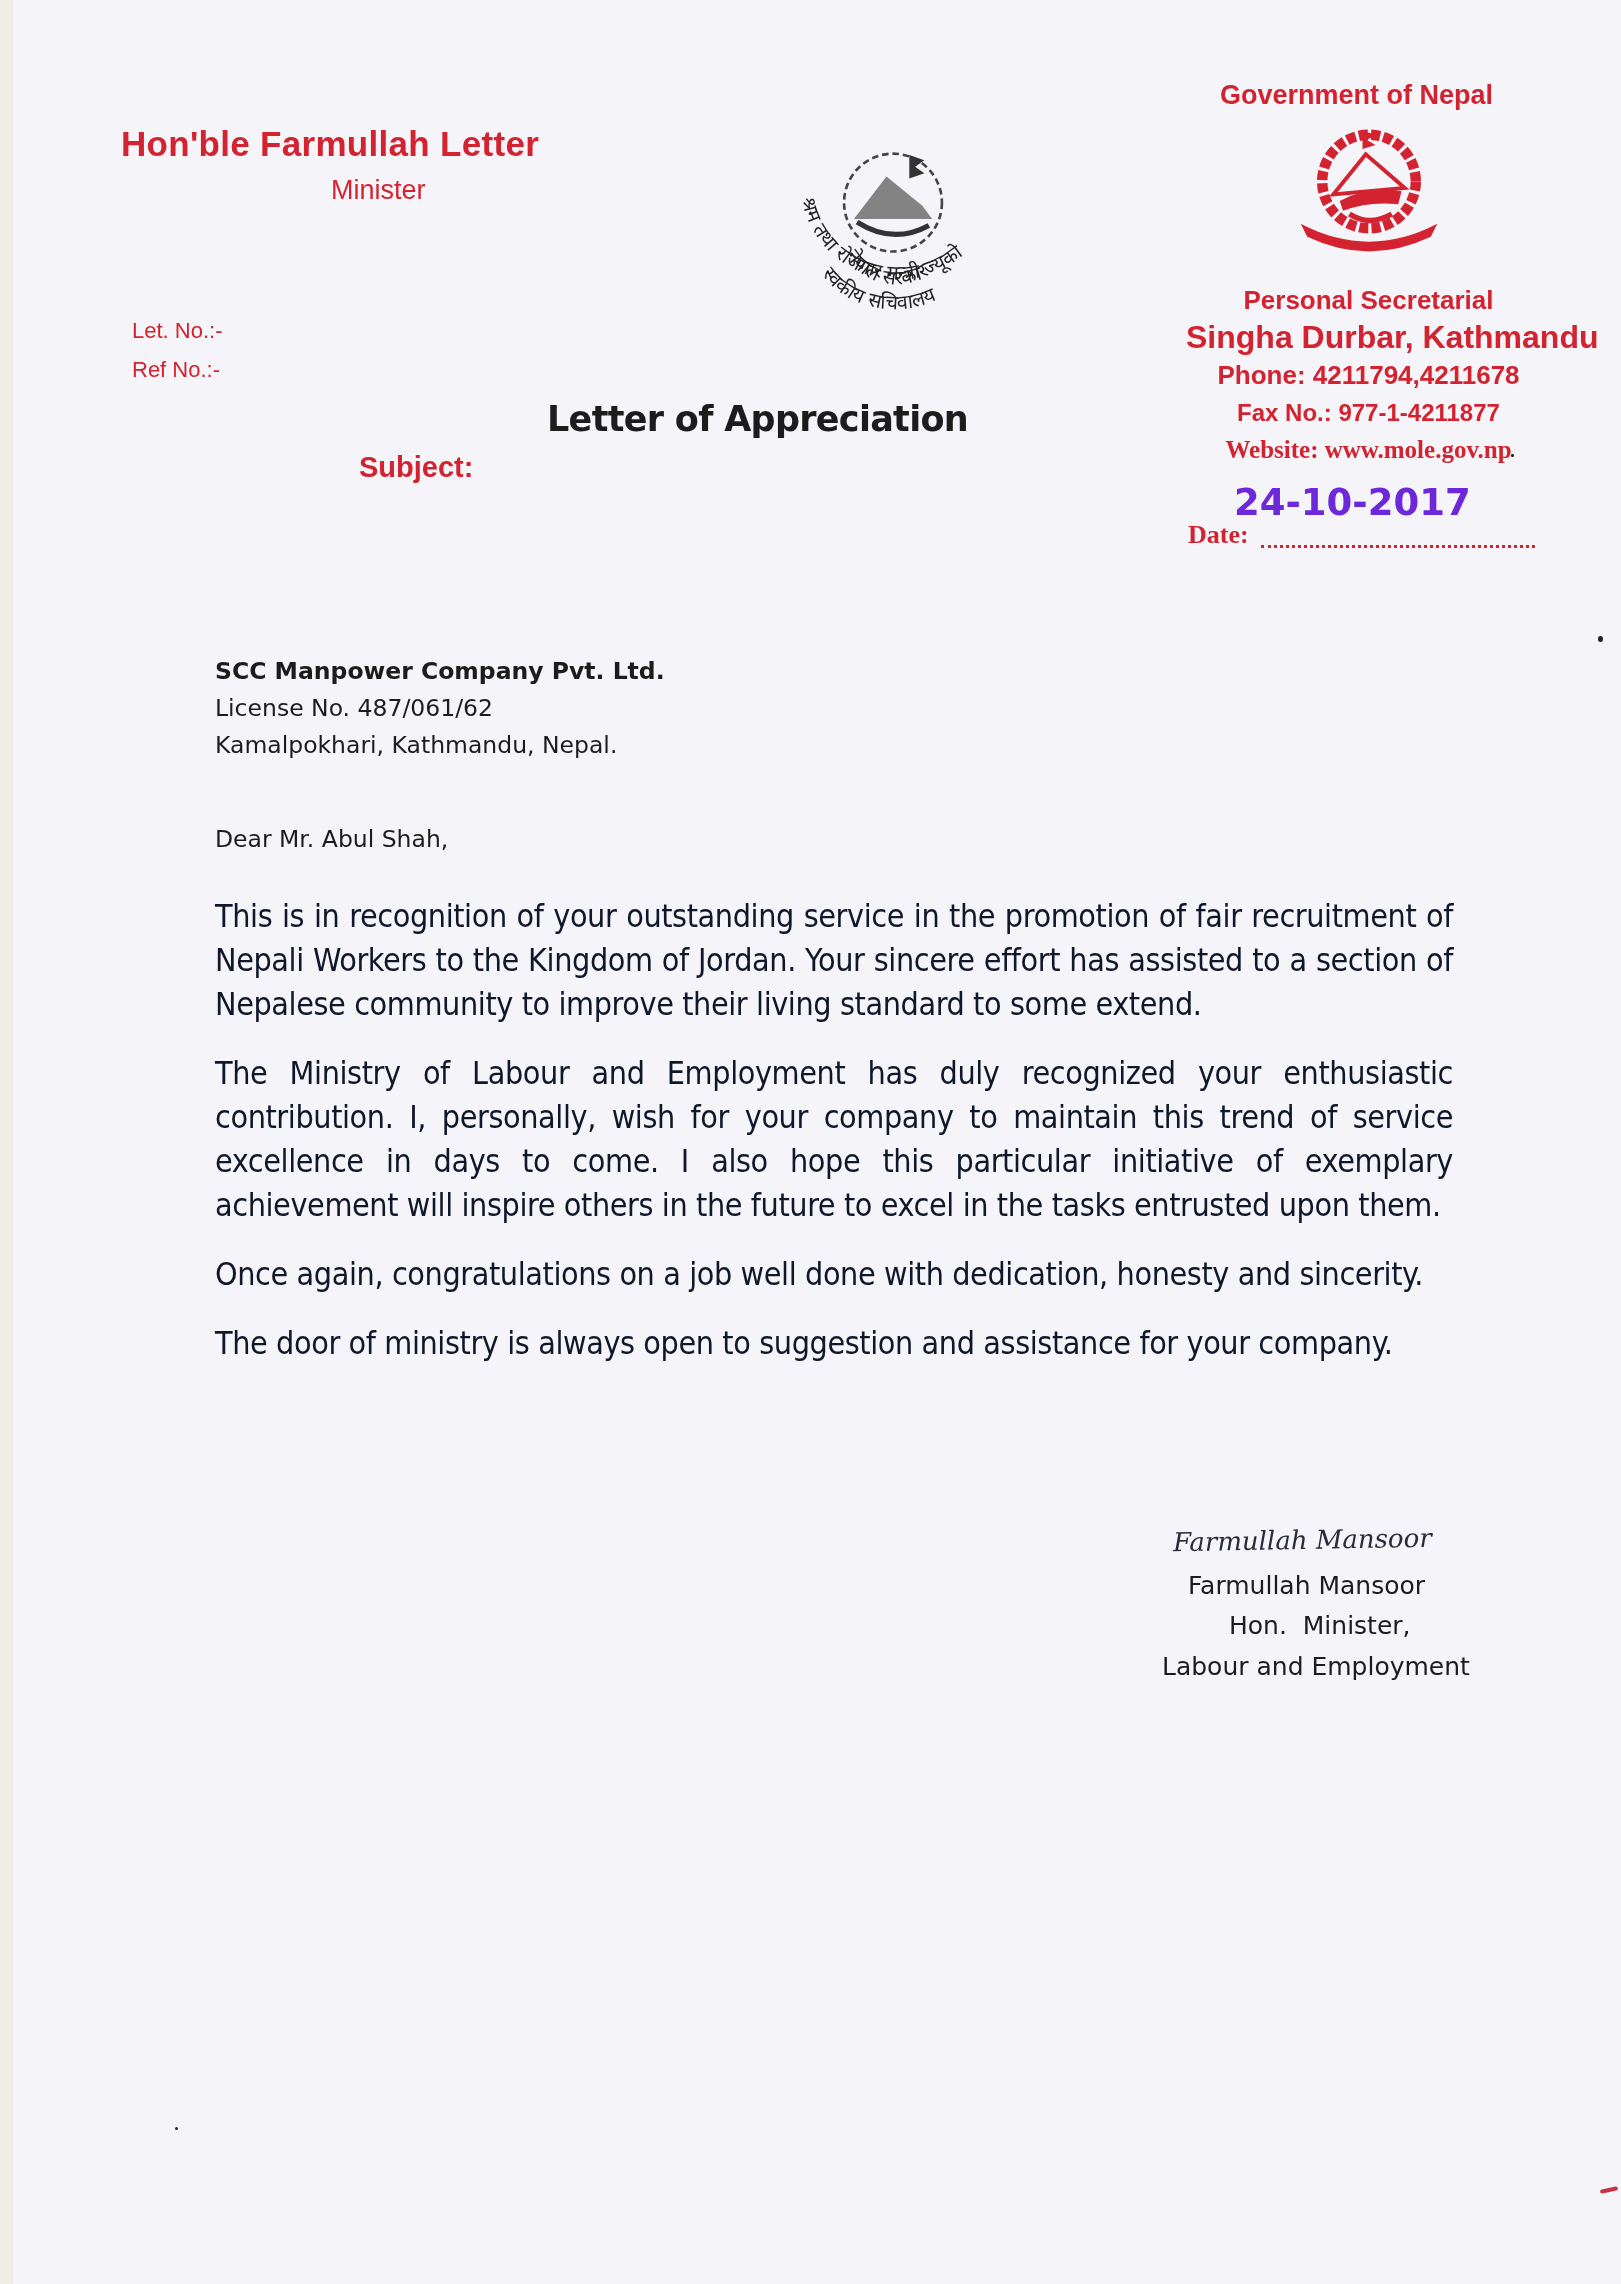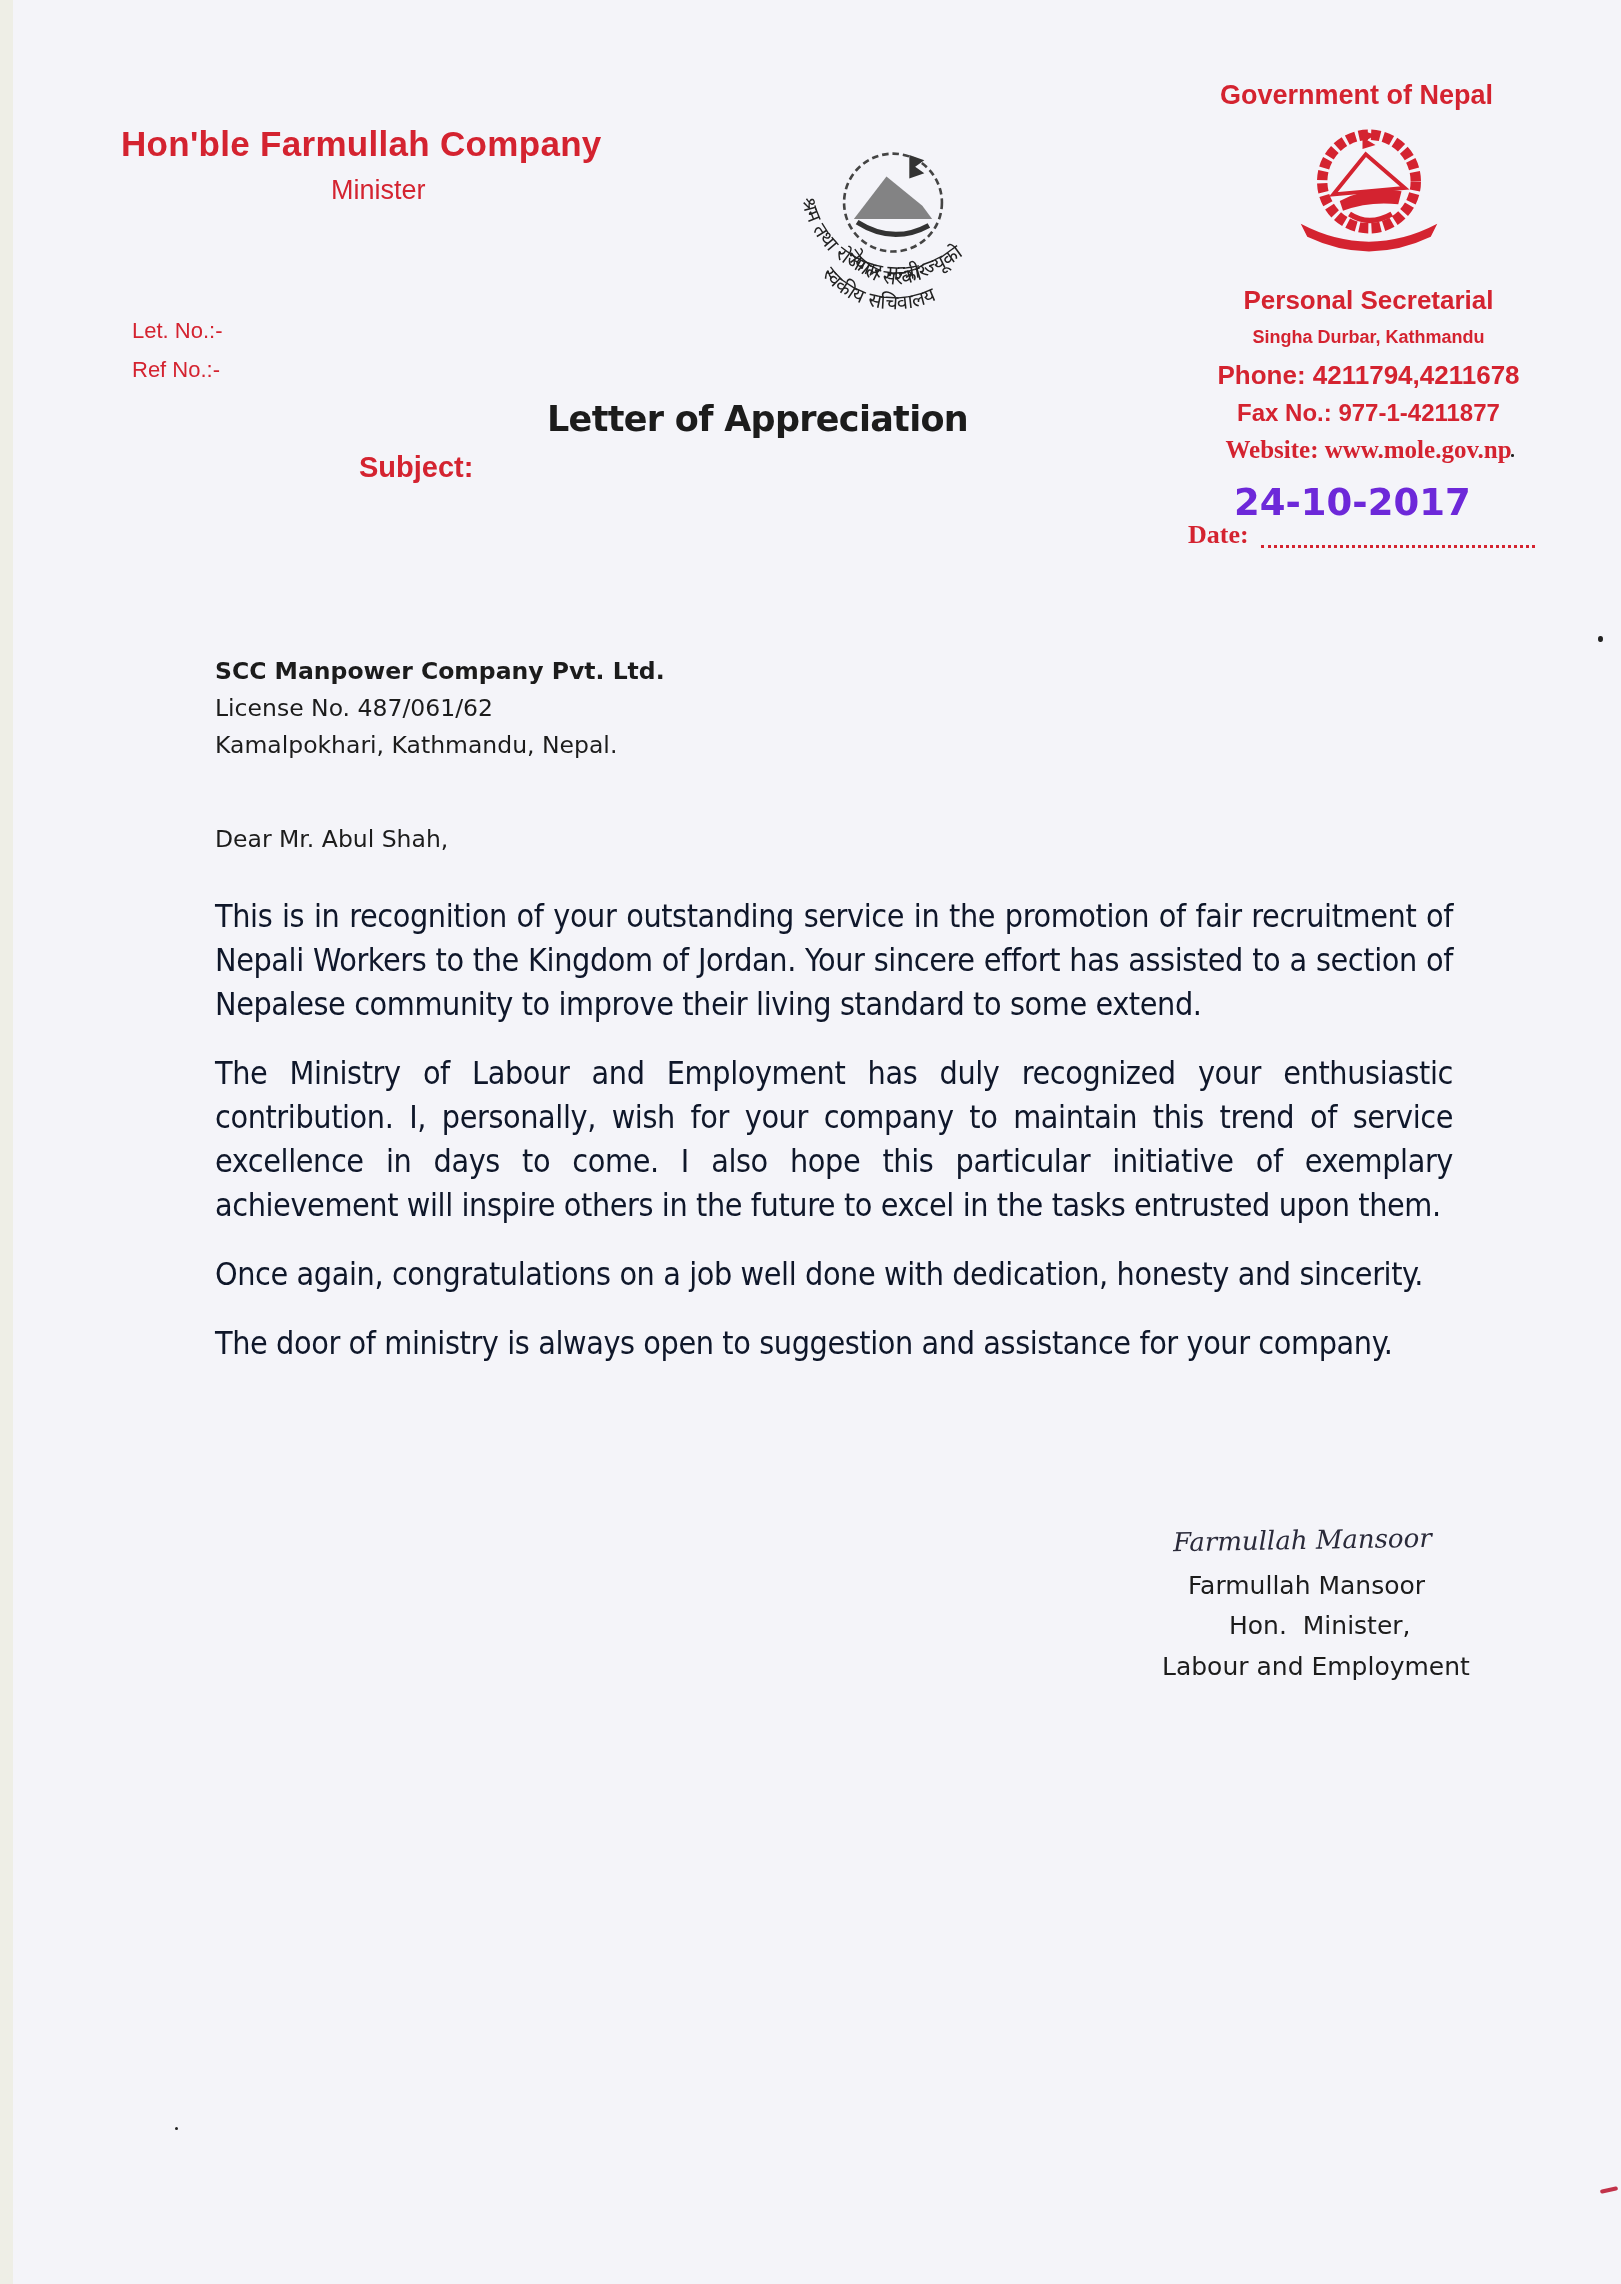--- a/index.html
+++ b/index.html
@@ -26,21 +26,21 @@
 
   
   .stamp { left: 756px; top: 147px; width: 274px; height: 196px; }
 
   
   .gov { left: 1220px; top: 80px; font-size: 27px; font-weight: bold; }
   .emblem { left: 1294px; top: 123px; width: 150px; height: 130px; }
   .right-block { left: 1186px; top: 282px; width: 365px; text-align: center; }
   .right-block div { font-weight: bold; }
   .psec { font-size: 26px; line-height: 37px; }
-  .singha { font-size: 18px; line-height: 37px; }
+  .singha { font-size: 32px; line-height: 37px; }
   .phone { font-size: 26px; line-height: 38px; }
   .fax { font-size: 24px; line-height: 37px; }
   .website { font-family: "Liberation Serif", serif; font-size: 25px; line-height: 37px; }
   .date-value { left: 1234px; top: 481px; font-size: 37px; font-weight: bold; color: #6d28d9; font-family: "DejaVu Sans", sans-serif; }
   .date-label { left: 1188px; top: 520px; font-family: "Liberation Serif", serif; font-weight: bold; font-size: 26px; }
   .date-dots { left: 1261px; top: 525px; width: 274px; height: 19.6px; border-bottom: 3.9px dotted #d42330; }
 
   
   .title { left: 499px; top: 399px; font-size: 35px; font-weight: bold; color: #1c1c1c; font-family: "DejaVu Sans", sans-serif; letter-spacing: -0.7px; margin-left: 48px; }
   .subject { left: 359px; top: 451px; font-size: 29px; font-weight: bold; }
@@ -63,21 +63,21 @@
 
   .speck { position:absolute; border-radius:50%; background:#222; }
   .redspeck { position:absolute; background:#c2324a; border-radius: 2px; }
 </style>
 </head>
 <body>
 
 <div class="page">
   <div class="edge-left"></div>
 
-  <div class="abs red hon-name">Hon'ble Farmullah Company</div>
+  <div class="abs red hon-name">Hon'ble Farmullah Letter</div>
   <div class="abs red minister">Minister</div>
   <div class="abs red let-no">Let. No.:-</div>
   <div class="abs red ref-no">Ref No.:-</div>
 
   <div class="abs stamp">
     <svg width="274" height="196" viewBox="0 0 420 300">
       <defs>
         <path id="arc1" d="M 130 150 A 90 90 0 0 0 300 150"></path>
         <path id="arc2" d="M 70 80 A 150 150 0 0 0 360 100"></path>
         <path id="arc3" d="M 85 160 A 130 110 0 0 0 335 175"></path>

